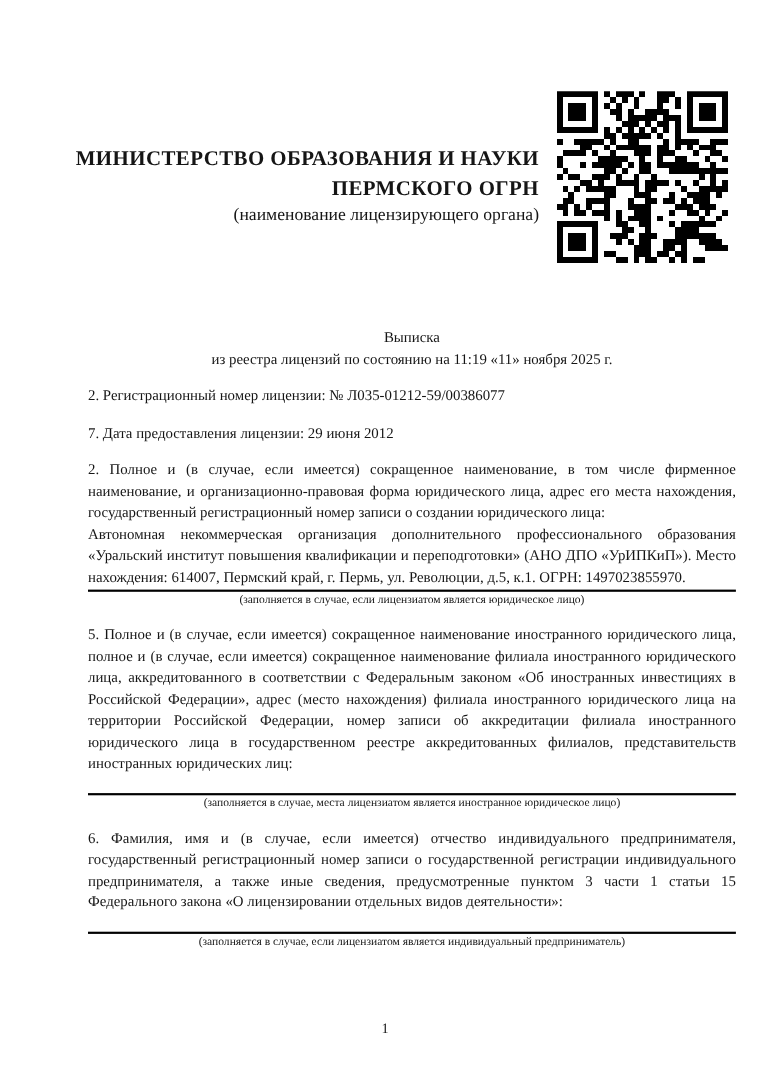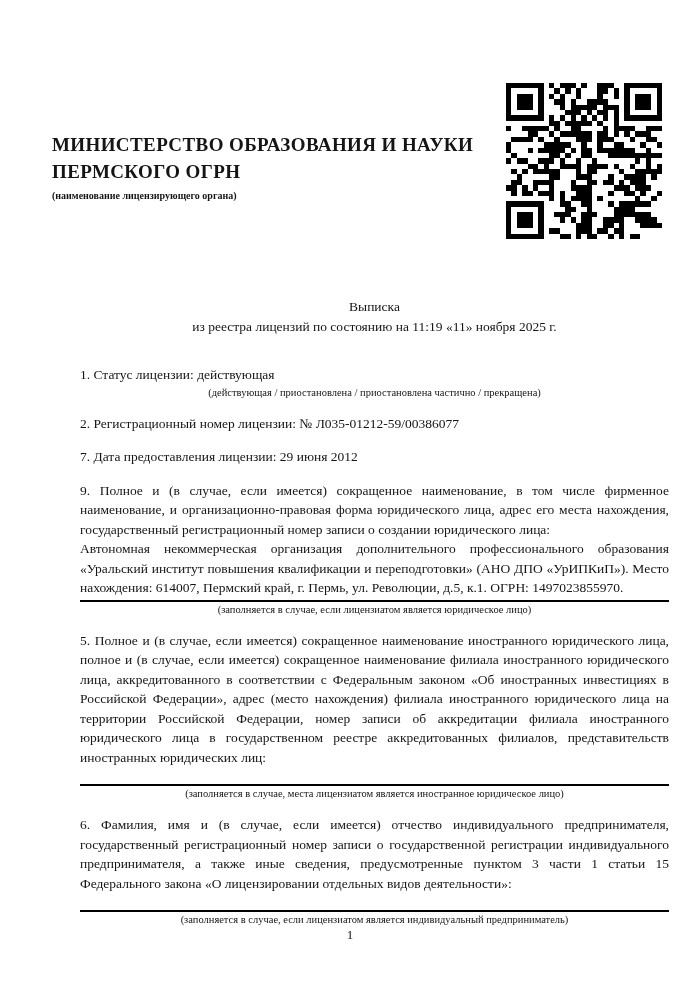--- a/index.html
+++ b/index.html
@@ -16,35 +16,34 @@
     position: absolute;
     top: 83px;
     left: 506px;
     width: 156px;
     height: 156px;
   }
   .qr svg { display: block; }
   .header {
     position: absolute;
     top: 131px;
-    left: 52px;
+    left: 28px;
     width: 462px;
-    text-align: left;
+    text-align: right;
   }
   .header-line {
     font-weight: bold;
     font-size: 19px;
     line-height: 27px;
     letter-spacing: 0.4px;
   }
   .header-caption {
-    font-size: 10px;
+    font-size: 16px;
     line-height: 13px;
     margin-top: 4px;
-    font-weight: bold;
   }
   .content {
     position: absolute;
     top: 297px;
     left: 80px;
     width: 589px;
     font-size: 13.5px;
     line-height: 19.5px;
   }
   .doc-title { text-align: center; }
@@ -520,35 +519,31 @@
     <div class="header-caption">(наименование лицензирующего органа)</div>
   </div>
 
   <div class="content">
 
     <div class="doc-title">
       <div>Выписка</div>
       <div>из реестра лицензий по состоянию на 11:19 «11» ноября 2025 г.</div>
     </div>
 
-    <div class="item item-first">
-      <div>1. Статус лицензии: действующая</div>
-      <div class="small-caption">(действующая / приостановлена / приостановлена частично / прекращена)</div>
-    </div>
 
     <div class="item">
       <div>2. Регистрационный номер лицензии: № Л035-01212-59/00386077</div>
     </div>
 
     <div class="item">
       <div>7. Дата предоставления лицензии: 29 июня 2012</div>
     </div>
 
     <div class="item">
-      <div class="para">9. Полное и (в случае, если имеется) сокращенное наименование, в том числе фирменное наименование, и организационно-правовая форма юридического лица, адрес его места нахождения, государственный регистрационный номер записи о создании юридического лица:</div>
+      <div class="para">2. Полное и (в случае, если имеется) сокращенное наименование, в том числе фирменное наименование, и организационно-правовая форма юридического лица, адрес его места нахождения, государственный регистрационный номер записи о создании юридического лица:</div>
       <div class="para">Автономная некоммерческая организация дополнительного профессионального образования «Уральский институт повышения квалификации и переподготовки» (АНО ДПО «УрИПКиП»). Место нахождения: 614007, Пермский край, г. Пермь, ул. Революции, д.5, к.1. ОГРН: 1497023855970.</div>
       <div class="rule"></div>
       <div class="small-caption">(заполняется в случае, если лицензиатом является юридическое лицо)</div>
     </div>
 
     <div class="item">
       <div class="para">5. Полное и (в случае, если имеется) сокращенное наименование иностранного юридического лица, полное и (в случае, если имеется) сокращенное наименование филиала иностранного юридического лица, аккредитованного в соответствии с Федеральным законом «Об иностранных инвестициях в Российской Федерации», адрес (место нахождения) филиала иностранного юридического лица на территории Российской Федерации, номер записи об аккредитации филиала иностранного юридического лица в государственном реестре аккредитованных филиалов, представительств иностранных юридических лиц:</div>
       <div class="rule rule-gap"></div>
       <div class="small-caption">(заполняется в случае, места лицензиатом является иностранное юридическое лицо)</div>
     </div>

